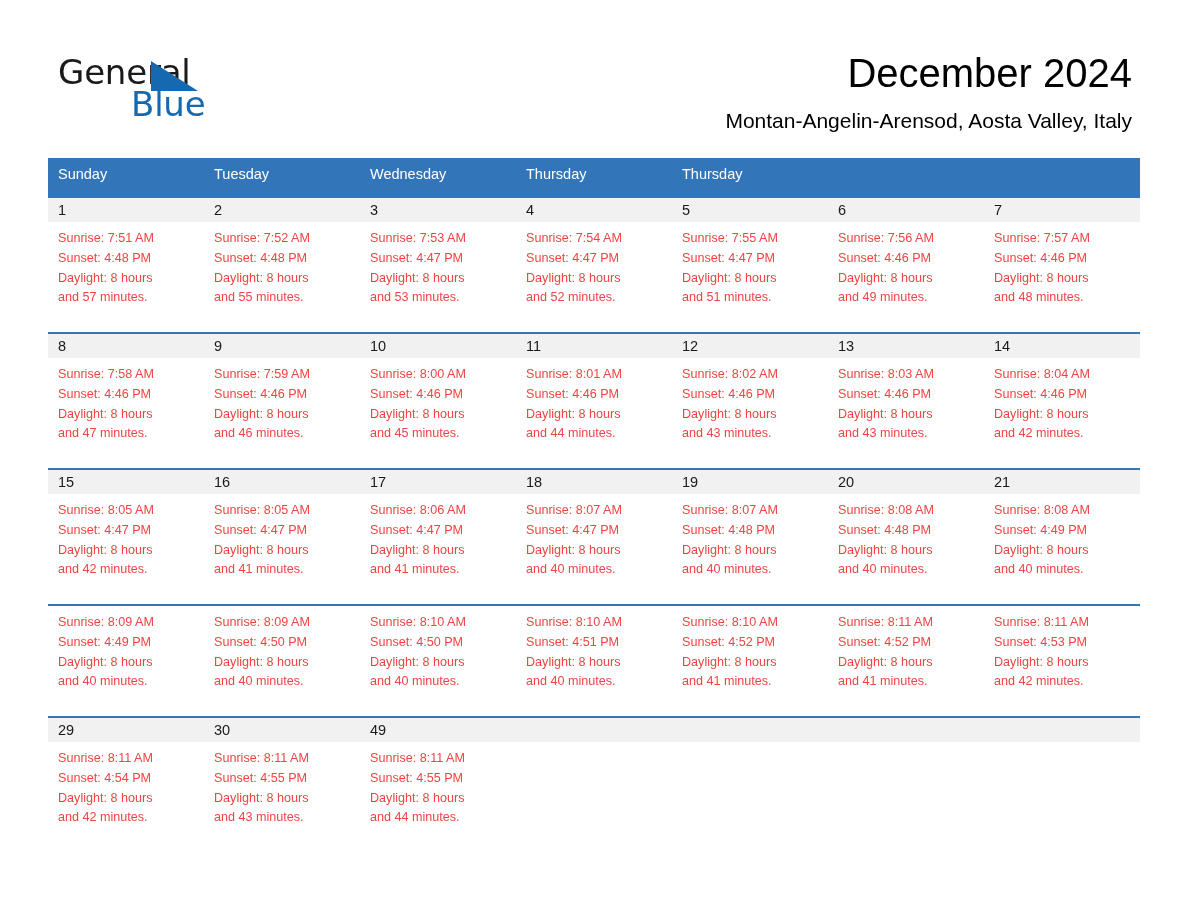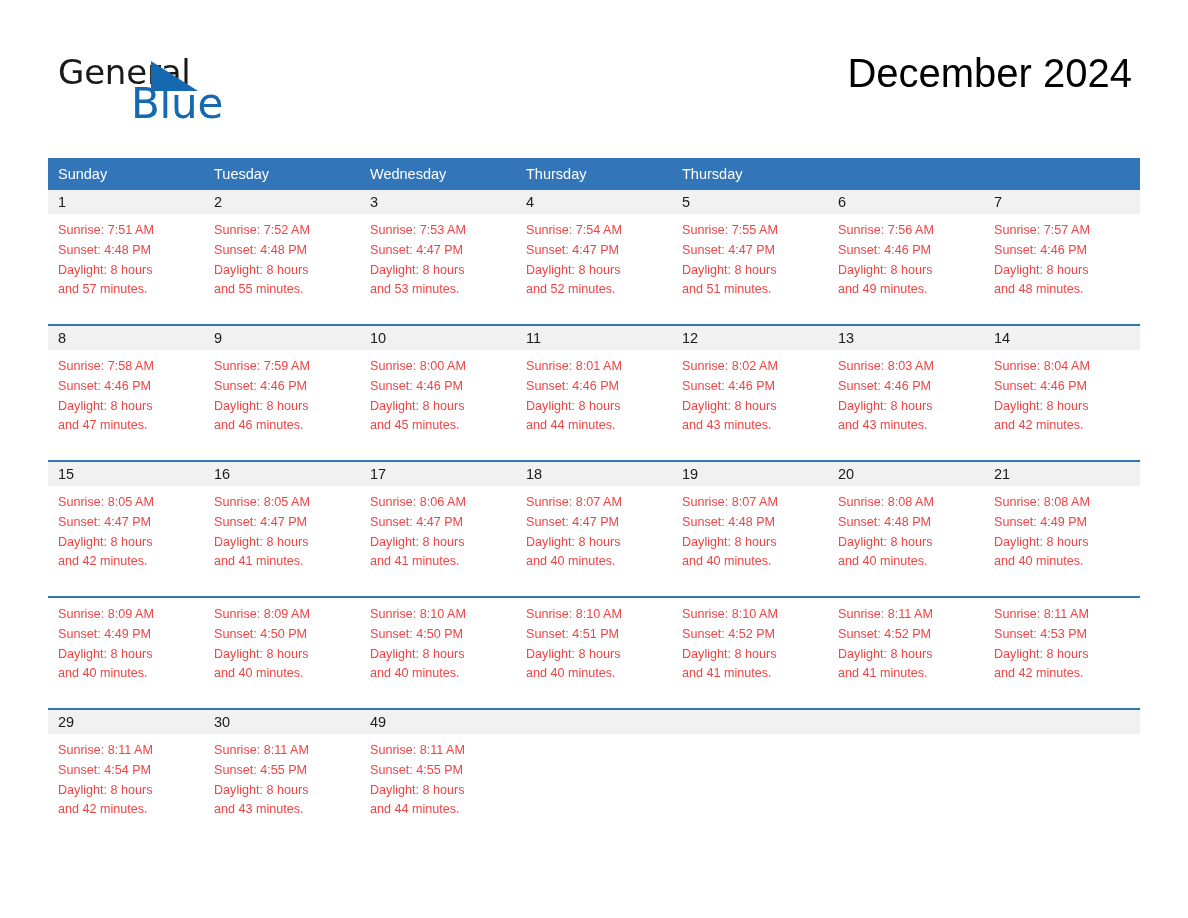--- a/index.html
+++ b/index.html
@@ -53,21 +53,21 @@
     position: absolute;
     left: 93px;
     top: 9px;
     width: 47px;
     height: 30px;
   }
   .brand-line2 {
     position: absolute;
     left: 73px;
     top: 32px;
-    font-size: 42px;
+    font-size: 34px;
     line-height: 40px;
     letter-spacing: -0.2px;
     color: #1569b0;
     font-family: "DejaVu Sans", sans-serif;
     font-weight: 400;
     white-space: nowrap;
   }
 
   .title-block {
     position: absolute;
@@ -103,21 +103,21 @@
     width: 100%;
   }
   .cal-cell {
     width: 156px;
     box-sizing: border-box;
   }
 
   
   .dow-row {
     background: #3275b9;
-    height: 32px;
+    height: 40px;
   }
   .dow-cell {
     padding: 6px 0 0 10px;
     color: #ffffff;
     font-size: 14.5px;
     line-height: 20px;
     white-space: nowrap;
   }
 
   
@@ -175,20 +175,21 @@
       <div class="brand-mark">
         <svg width="47" height="30" viewBox="0 0 47 30" xmlns="http://www.w3.org/2000/svg">
           <polygon points="0,0 47,30 0,30" fill="#1569b0"></polygon>
         </svg>
       </div>
       <div class="brand-line2">Blue</div>
     </div>
 
     <div class="title-block">
       <div class="month-title">December 2024</div>
+      <div class="location">Montan-Angelin-Arensod, Aosta Valley, Italy</div>
     </div>
 
   </div>
 
   <div class="calendar">
 
     <div class="cal-row dow-row">
       <div class="cal-cell dow-cell">Sunday</div>
       <div class="cal-cell dow-cell">Tuesday</div>
       <div class="cal-cell dow-cell">Wednesday</div>

